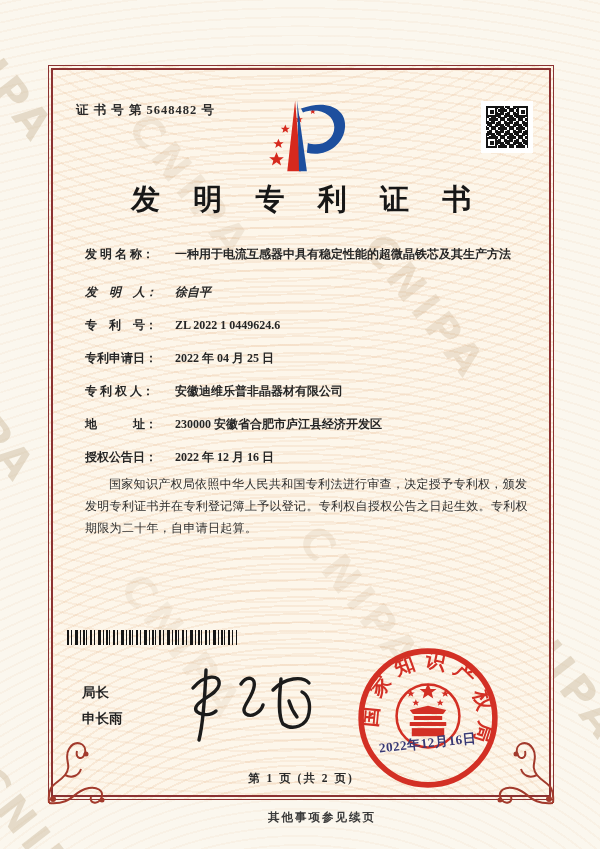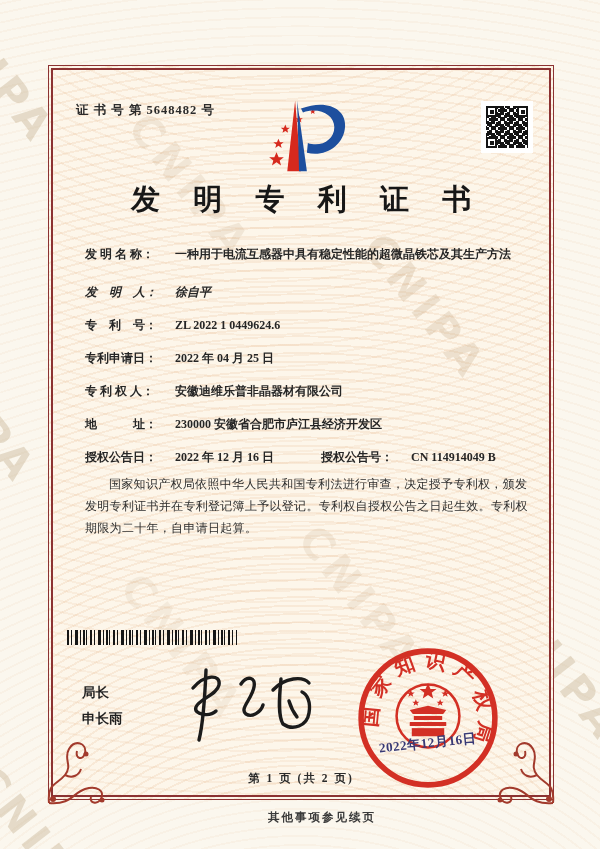--- a/index.html
+++ b/index.html
@@ -141,21 +141,20 @@
       <span class="lab">专利申请日：</span><span class="val">2022 年 04 月 25 日</span>
     </div>
     <div class="row">
       <span class="lab">专 利 权 人：</span><span class="val">安徽迪维乐普非晶器材有限公司</span>
     </div>
     <div class="row">
       <span class="lab">地　　　址：</span><span class="val">230000  安徽省合肥市庐江县经济开发区</span>
     </div>
     <div class="row row-double">
       <span class="pair1"><span class="lab">授权公告日：</span><span class="val">2022 年 12 月 16 日</span></span>
-      <span class="pair2"><span class="lab">授权公告号：</span><span class="val">CN 114914049 B</span></span>
     </div>
     <div class="paras">
       <p>国家知识产权局依照中华人民共和国专利法进行审查，决定授予专利权，颁发发明专利证书并在专利登记簿上予以登记。专利权自授权公告之日起生效。专利权期限为二十年，自申请日起算。</p>
     </div>
   </div>
 
   <div class="barcode"></div>
 
   <div class="director">
     <div>局长</div>

